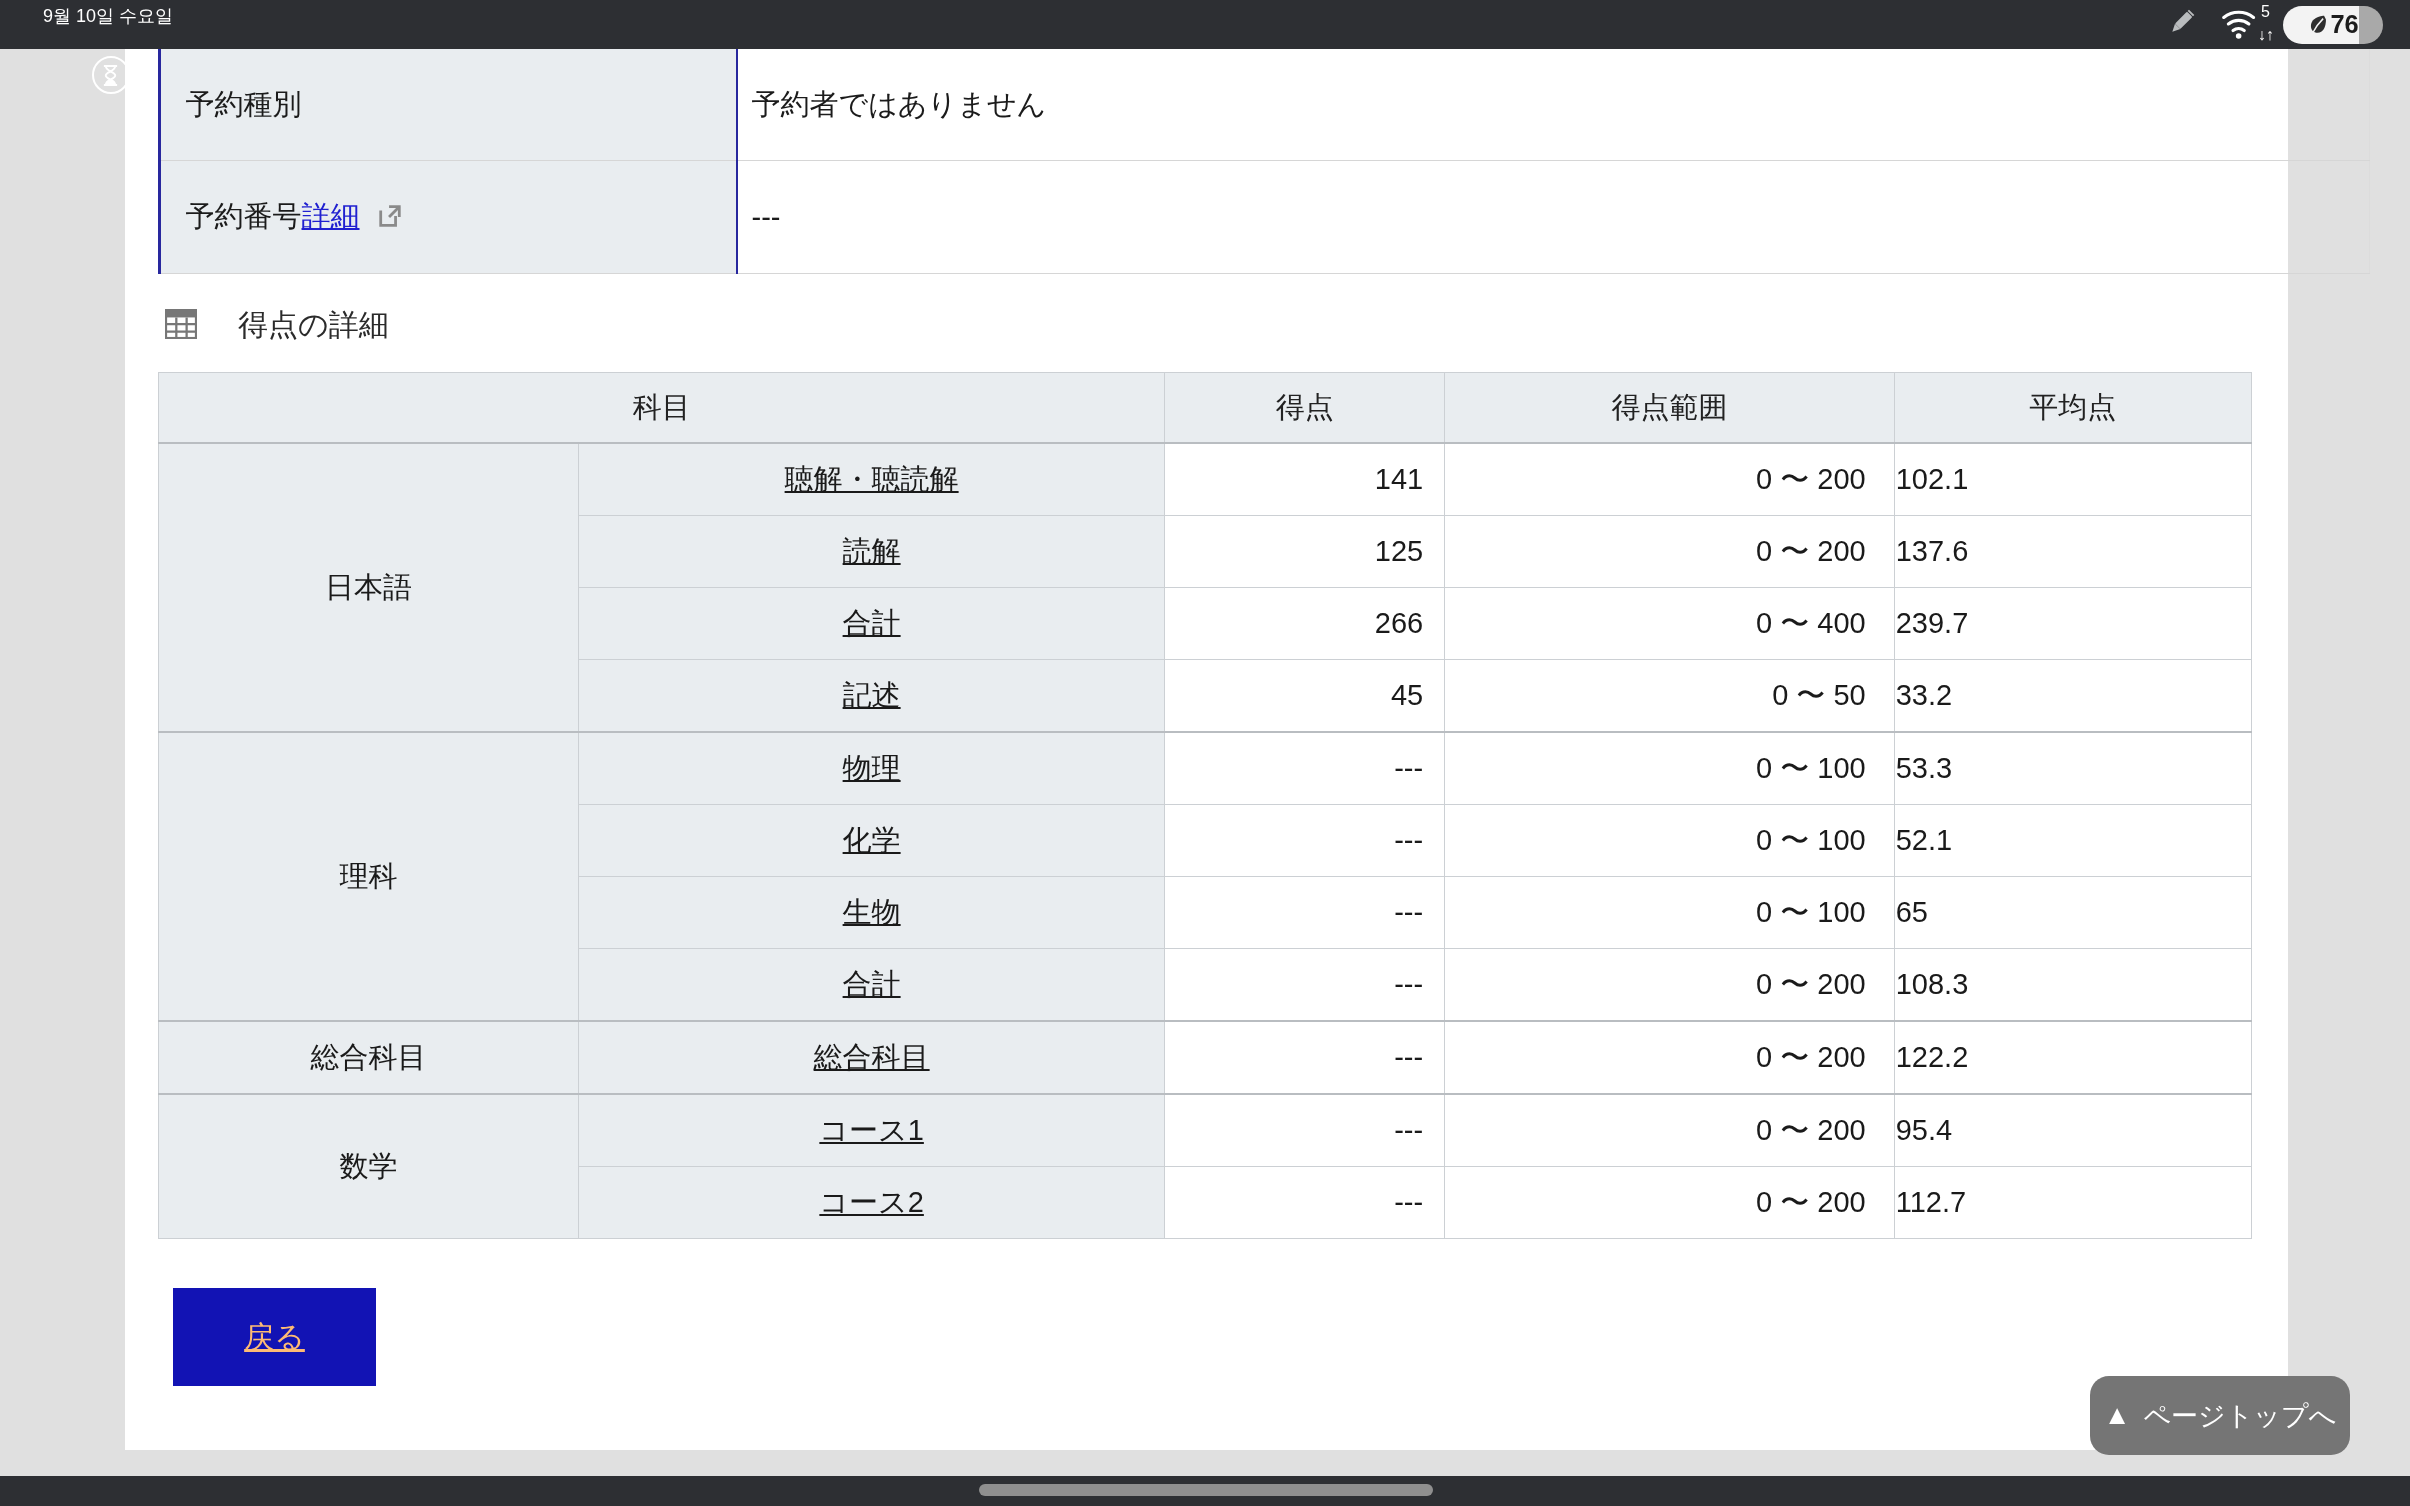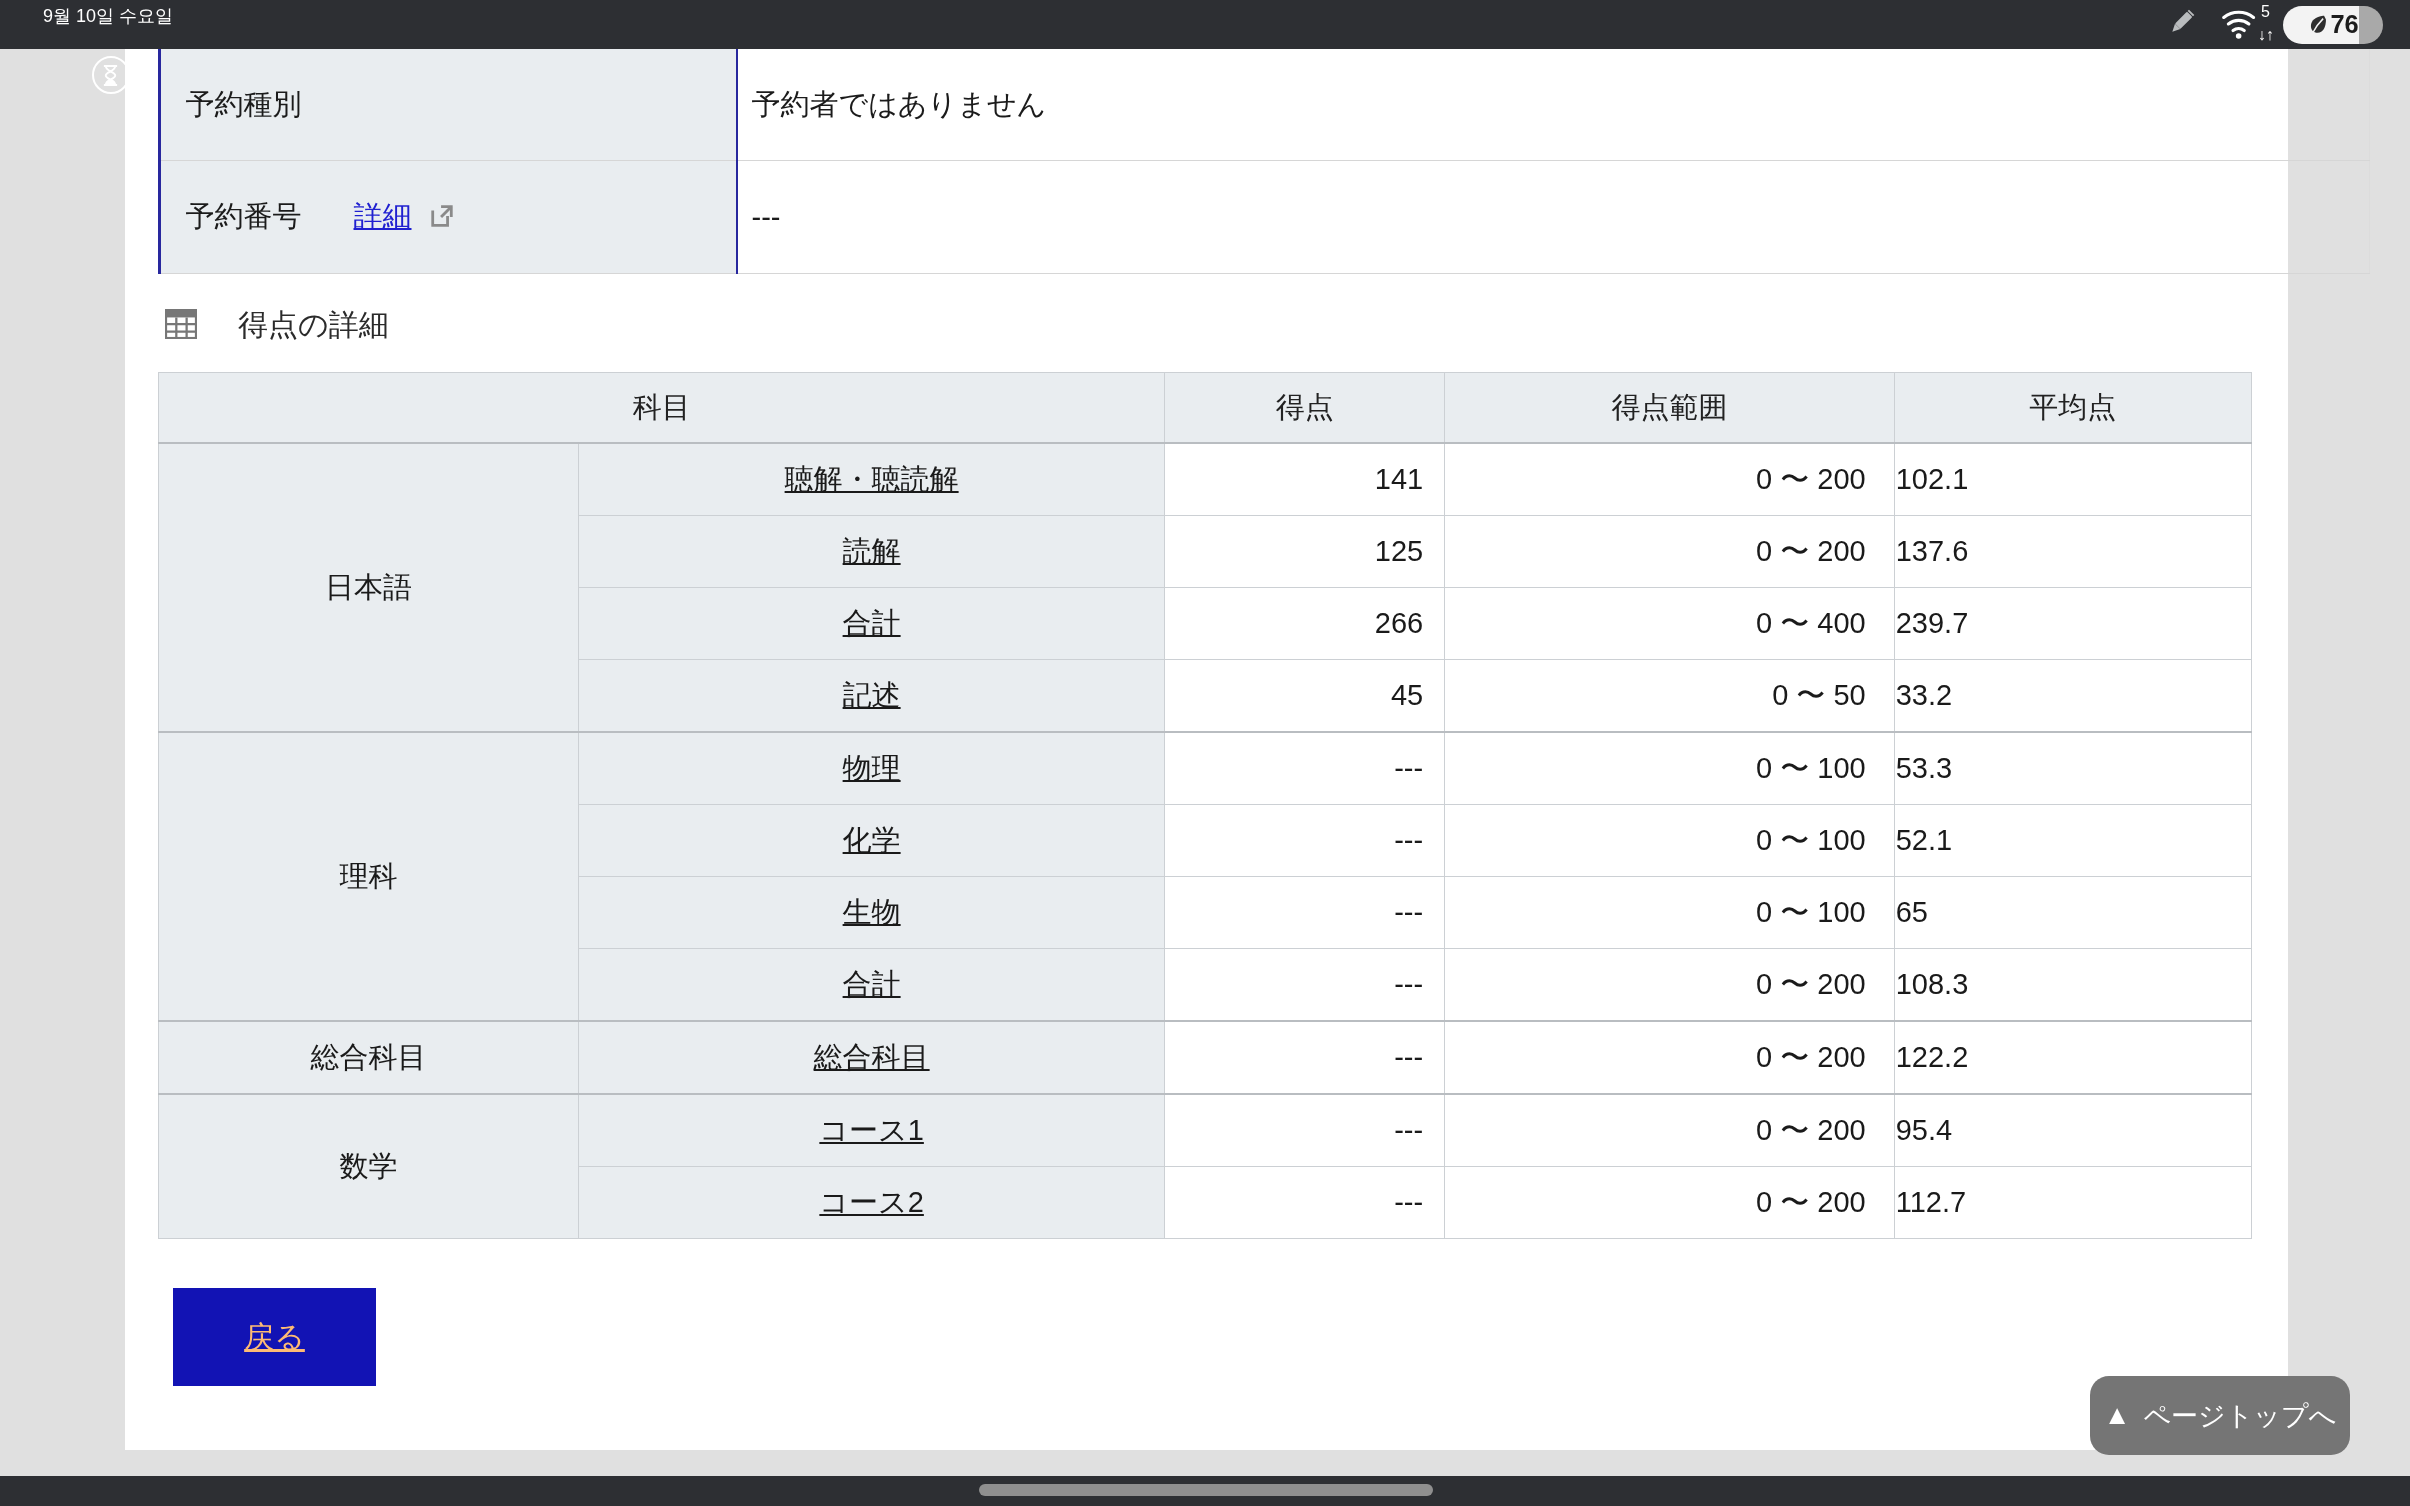--- a/index.html
+++ b/index.html
@@ -18,21 +18,21 @@
   
   .card{position:absolute;left:125px;top:49px;width:2163px;height:1401px;background:#fff;}
   
   .resv-table{position:absolute;left:33px;top:0;width:2212px;border-collapse:collapse;}
   .resv-table td{font-size:29px;color:#1b1b1b;border-bottom:1.9px solid #d6d6d6;}
   .resv-label-cell{width:549px;background:#e9edf0;border-left:3.8px solid #28289e;
     border-right:2.8px solid #28289e;padding-left:24.5px;}
   .resv-value-cell{padding-left:14px;border-right:1.9px solid #dcdcdc;}
   .resv-row1 td{height:109px;}
   .resv-row2 td{height:110px;}
-  .detail-link{color:#2020d0;text-decoration:underline;margin-left:52px;}
+  .detail-link{color:#2020d0;text-decoration:underline;}
   .ext-icon{margin-left:9.4px;vertical-align:-2.8px;}
   
   .section-header{position:absolute;left:40px;top:256px;display:flex;align-items:center;gap:41px;}
   .section-title{font-size:30px;color:#2b2b2b;}
   
   .score-table{position:absolute;left:33px;top:323px;width:2094px;border-collapse:collapse;
     font-size:29px;color:#1a1a1a;border-radius:14px;}
   .score-table th,.score-table td{border:1.9px solid #ccd0d4;}
   .score-table th{background:#e9edf0;font-weight:normal;height:67px;text-align:center;color:#222;}
   .score-table td{height:69px;}

